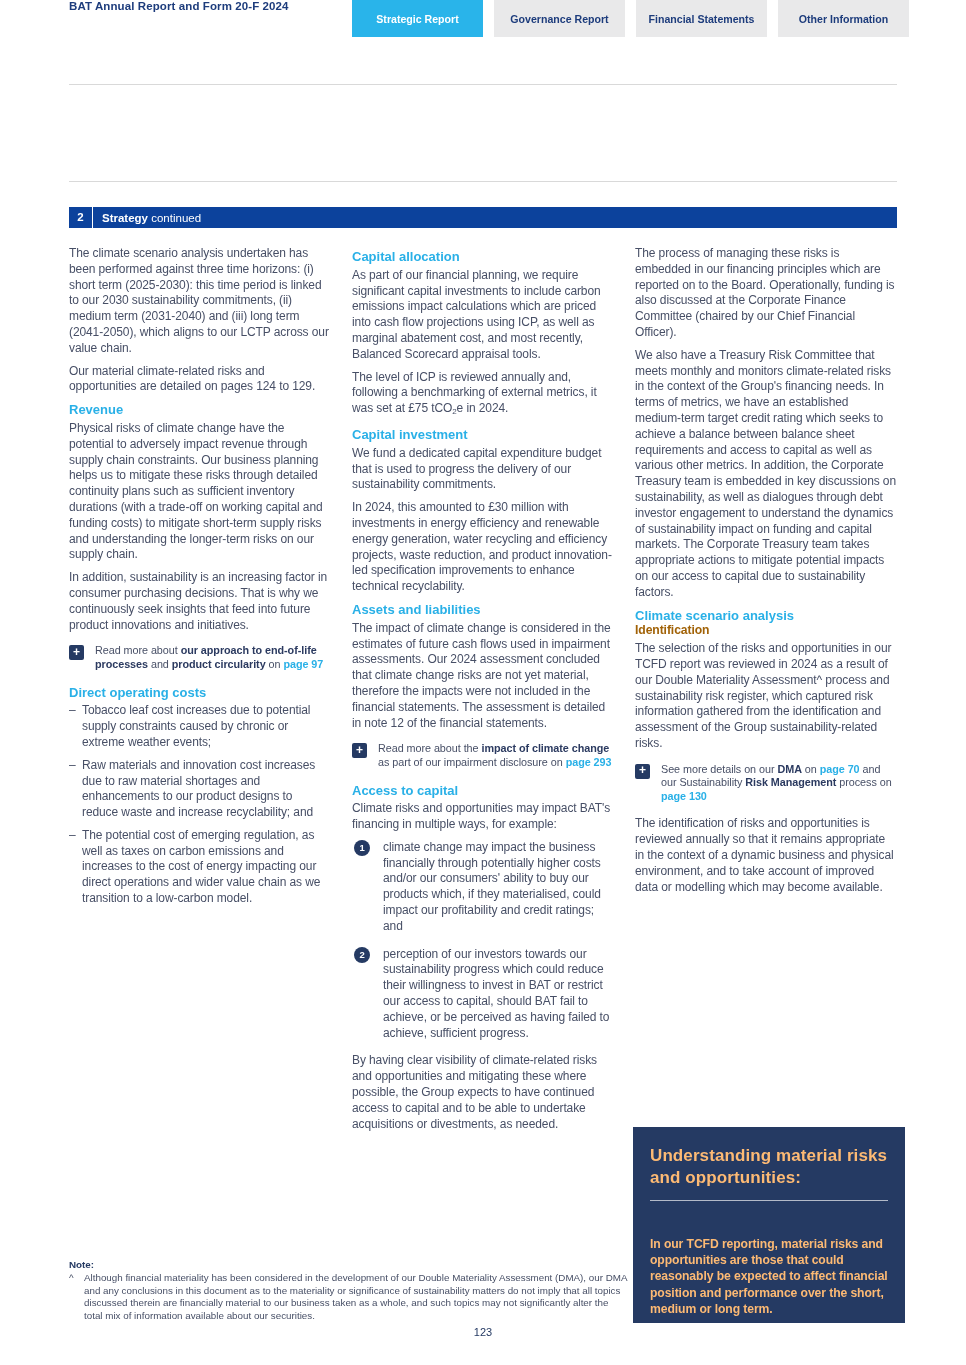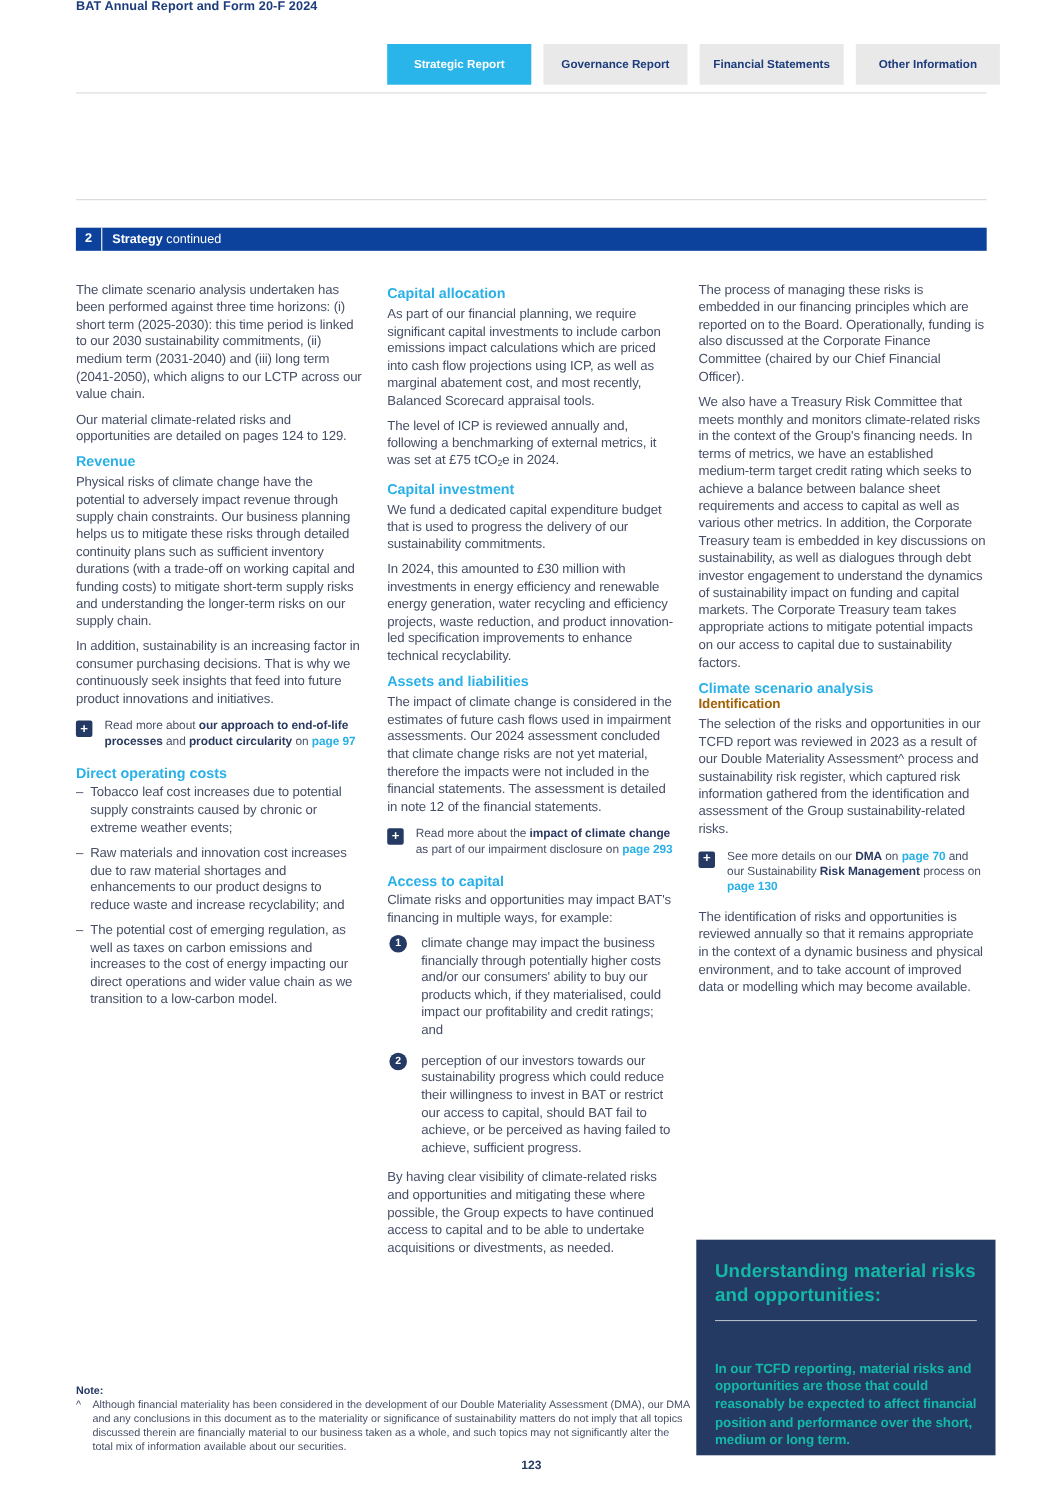--- a/index.html
+++ b/index.html
@@ -22,21 +22,20 @@
     font-size: 11.5px;
     font-weight: bold;
     color: #1d3c7c;
     letter-spacing: 0.1px;
   }
   .tabs {
     position: absolute;
     left: 352px; top: 0;
     display: flex;
     gap: 11px;
-    margin-top: 40px;
   }
   .tab {
     width: 131px; height: 37px;
     background: #e9e9ea;
     display: flex; align-items: center; justify-content: center;
     font-size: 10.6px; font-weight: bold;
     color: #1d3c7c;
     cursor: pointer;
     text-align: center;
   }
@@ -60,21 +59,21 @@
     width: 24px; text-align: center; font-weight: bold;
     border-right: 1px solid #ffffff;
     line-height: 21px; height: 21px; flex: 0 0 24px;
   }
   .banner-label { padding-left: 9px; }
   .banner-label .sec { font-weight: bold; }
 
   
   .columns {
     position: absolute;
-    left: 69px; top: 256px;
+    left: 69px; top: 246px;
     width: 828px;
     display: flex;
     gap: 21px;
   }
   .col { flex: 0 0 262px; width: 262px; font-size: 12px; line-height: 15.8px; letter-spacing: -0.1px; }
   .col p { margin: 0 0 7px 0; }
 
   h3.cyan {
     color: #29b0e7;
     font-size: 13px;
@@ -140,21 +139,21 @@
     font-size: 9.5px; font-weight: bold;
     display: flex; align-items: center; justify-content: center;
   }
 
   
   .info-box {
     position: absolute;
     left: 633px; top: 1127px;
     width: 272px; height: 196px;
     background: #253a63;
-    color: #14b8a6;
+    color: #fdba74;
     padding: 18px 17px 0 17px;
   }
   .info-box-title {
     font-size: 17px;
     font-weight: bold;
     line-height: 22px;
     letter-spacing: 0.1px;
   }
   .info-box-divider {
     height: 1px;
@@ -180,21 +179,21 @@
   }
   .note-label { font-weight: bold; color: #253a63; margin-bottom: 1px; }
   .note-line { position: relative; padding-left: 15px; }
   .note-marker { position: absolute; left: 0; top: 0; }
   .page-number {
     position: absolute;
     left: 0; top: 1326px;
     width: 966px;
     text-align: center;
     font-size: 11px;
-    font-weight: bold;
+    font-weight: normal;
     color: #253a63;
   }
 </style>
 </head>
 <body>
 
 <div class="page">
 
   <div class="header-title">BAT Annual Report and Form 20-F 2024</div>
 
@@ -271,21 +270,21 @@
       </div>
 
       <p style="margin-top:10px">By having clear visibility of climate-related risks and opportunities and mitigating these where possible, the Group expects to have continued access to capital and to be able to undertake acquisitions or divestments, as needed.</p>
     </div>
 
     <div class="col">
       <p>The process of managing these risks is embedded in our financing principles which are reported on to the Board. Operationally, funding is also discussed at the Corporate Finance Committee (chaired by our Chief Financial Officer).</p>
       <p>We also have a Treasury Risk Committee that meets monthly and monitors climate-related risks in the context of the Group's financing needs. In terms of metrics, we have an established medium-term target credit rating which seeks to achieve a balance between balance sheet requirements and access to capital as well as various other metrics. In addition, the Corporate Treasury team is embedded in key discussions on sustainability, as well as dialogues through debt investor engagement to understand the dynamics of sustainability impact on funding and capital markets. The Corporate Treasury team takes appropriate actions to mitigate potential impacts on our access to capital due to sustainability factors.</p>
       <h3 class="cyan" style="margin-bottom:0">Climate scenario analysis</h3>
       <h4 class="navy">Identification</h4>
-      <p>The selection of the risks and opportunities in our TCFD report was reviewed in 2023 as a result of our Double Materiality Assessment^ process and sustainability risk register, which captured risk information gathered from the identification and assessment of the Group sustainability-related risks.</p>
+      <p>The selection of the risks and opportunities in our TCFD report was reviewed in 2024 as a result of our Double Materiality Assessment^ process and sustainability risk register, which captured risk information gathered from the identification and assessment of the Group sustainability-related risks.</p>
 
       <div class="callout">
         <div class="plus-box">+</div>
         <div class="callout-text"><span>See more details on our </span><b>DMA</b><span> on </span><span class="page-link">page 70</span><span> and our Sustainability </span><b>Risk Management</b><span> process on </span><span class="page-link">page 130</span></div>
       </div>
 
       <p style="margin-top:6px">The identification of risks and opportunities is reviewed annually so that it remains appropriate in the context of a dynamic business and physical environment, and to take account of improved data or modelling which may become available.</p>
     </div>
   </div>
 

